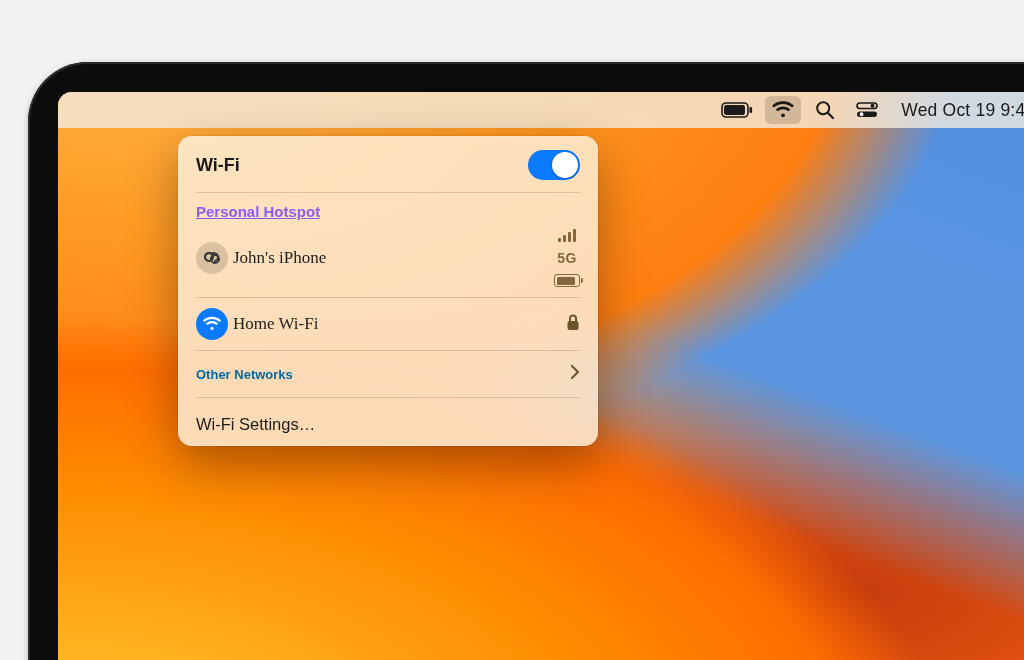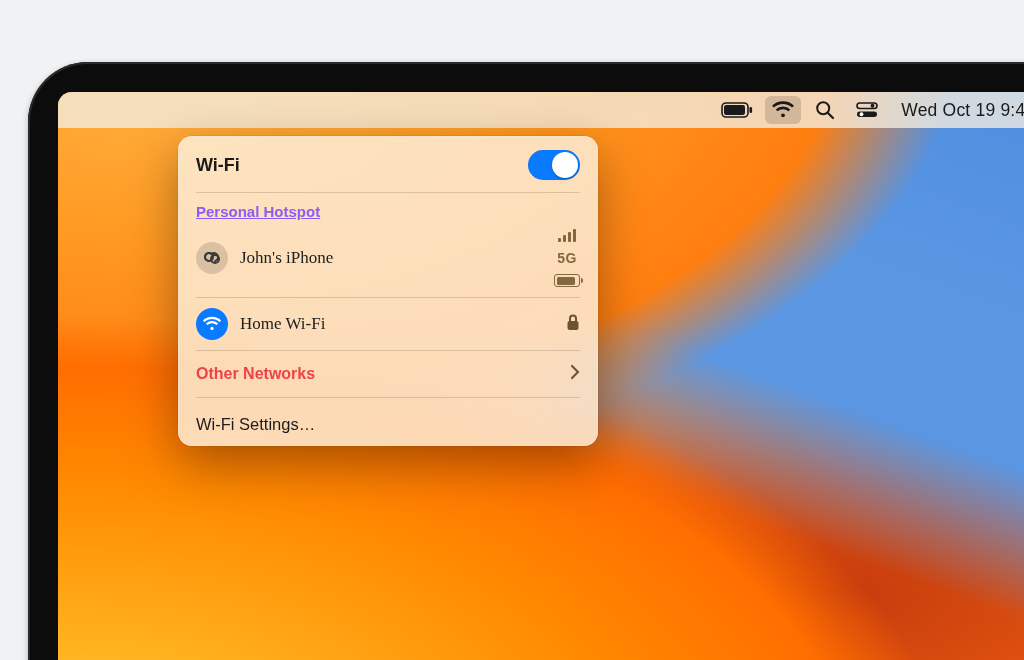--- a/index.html
+++ b/index.html
@@ -90,21 +90,21 @@
        0 18px 50px rgba(0,0,0,.35),
        inset 0 0 0 .5px rgba(255,255,255,.35);
     padding: 10px 0 6px;
     color: #2b2118;
   }
   .panel .row {
     display: flex;
     align-items: center;
     padding: 6px 18px;
     min-height: 38px;
-    gap: 12px;
+    gap: 5px;
   }
   .panel hr {
     border: none;
     border-top: 1px solid rgba(0,0,0,.14);
     margin: 4px 18px;
   }
   .panel .title-row { padding-top: 4px; padding-bottom: 8px; }
   .panel .title-row h1 {
     font-size: 18px;
     font-weight: 700;
@@ -134,23 +134,23 @@
   }
   .status-cluster {
     display: flex; align-items: center; gap: 8px;
     color: #6e5733;
     flex-direction: column;
   }
   .status-cluster .txt { font-size: 14px; font-weight: 600; letter-spacing:.3px; color:#82683e; }
   .lock-icon { color:#6b5429; }
   .other-row { cursor: default; }
   .other-row .label {
-    font-size: 16px;
+    font-size: 13px;
     font-weight: 700;
-    color: #ef4444;
+    color: #0369a1;
     flex: 1;
   }
   .chevron { color: #6d5731; }
   .settings-row span { font-size: 16.5px; color:#1d1d1d;margin-top:6px; }
 
   
   .switch {
     width: 52px; height: 30px;
     background: #0a7aff;
     border-radius: 30px;

